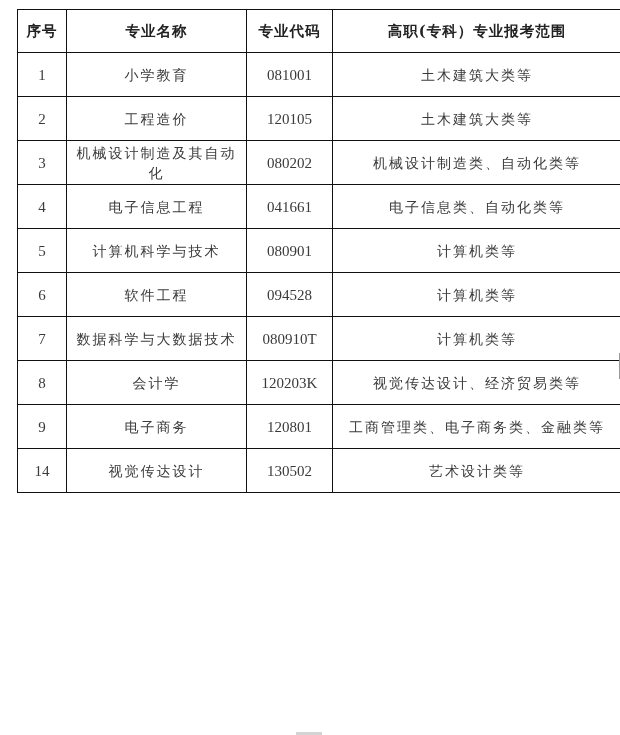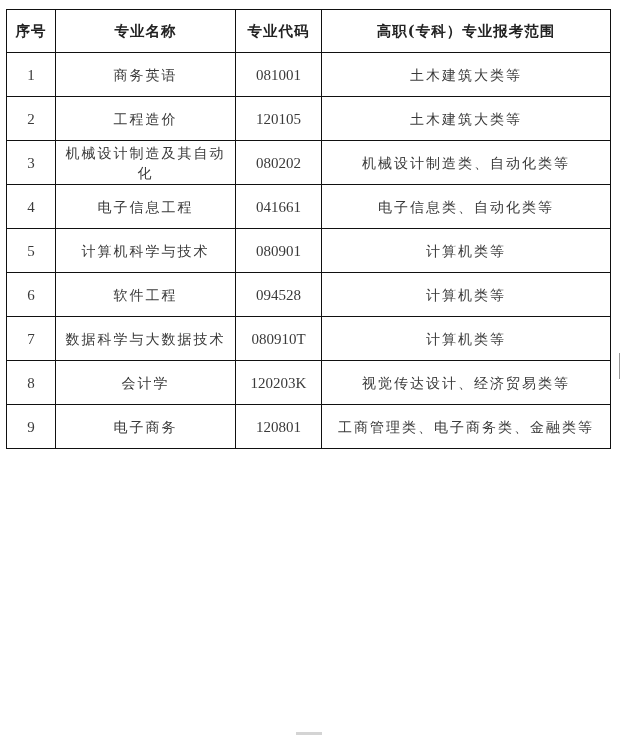--- a/index.html
+++ b/index.html
@@ -10,21 +10,21 @@
     body {
       width: 620px;
       height: 735px;
       position: relative;
       overflow: hidden;
       font-family: "DejaVu Serif", "Liberation Serif", serif;
       color: #333333;
     }
     .page {
       position: absolute;
-      left: 6px;
+      left: 17px;
       top: 9px;
       width: 604px;
     }
     table.majors {
       border-collapse: collapse;
       table-layout: fixed;
       width: 604px;
     }
     table.majors col.c-idx { width: 49px; }
     table.majors col.c-name { width: 180px; }
@@ -89,21 +89,21 @@
       <tr>
         <th>序号</th>
         <th>专业名称</th>
         <th>专业代码</th>
         <th>高职(专科）专业报考范围</th>
       </tr>
     </thead>
     <tbody>
       <tr>
         <td class="num">1</td>
-        <td>商务英语</td>
+        <td>小学教育</td>
         <td class="code">081001</td>
         <td>土木建筑大类等</td>
       </tr>
       <tr>
         <td class="num">2</td>
         <td>工程造价</td>
         <td class="code">120105</td>
         <td>土木建筑大类等</td>
       </tr>
       <tr>
@@ -141,18 +141,24 @@
         <td>会计学</td>
         <td class="code">120203K</td>
         <td>视觉传达设计、经济贸易类等</td>
       </tr>
       <tr>
         <td class="num">9</td>
         <td>电子商务</td>
         <td class="code">120801</td>
         <td>工商管理类、电子商务类、金融类等</td>
       </tr>
+      <tr>
+        <td class="num">14</td>
+        <td>视觉传达设计</td>
+        <td class="code">130502</td>
+        <td>艺术设计类等</td>
+      </tr>
     </tbody>
   </table>
 </div>
 
 <div class="artifact-right"></div>
 <div class="artifact-bottom"></div>
 
 </body></html>

